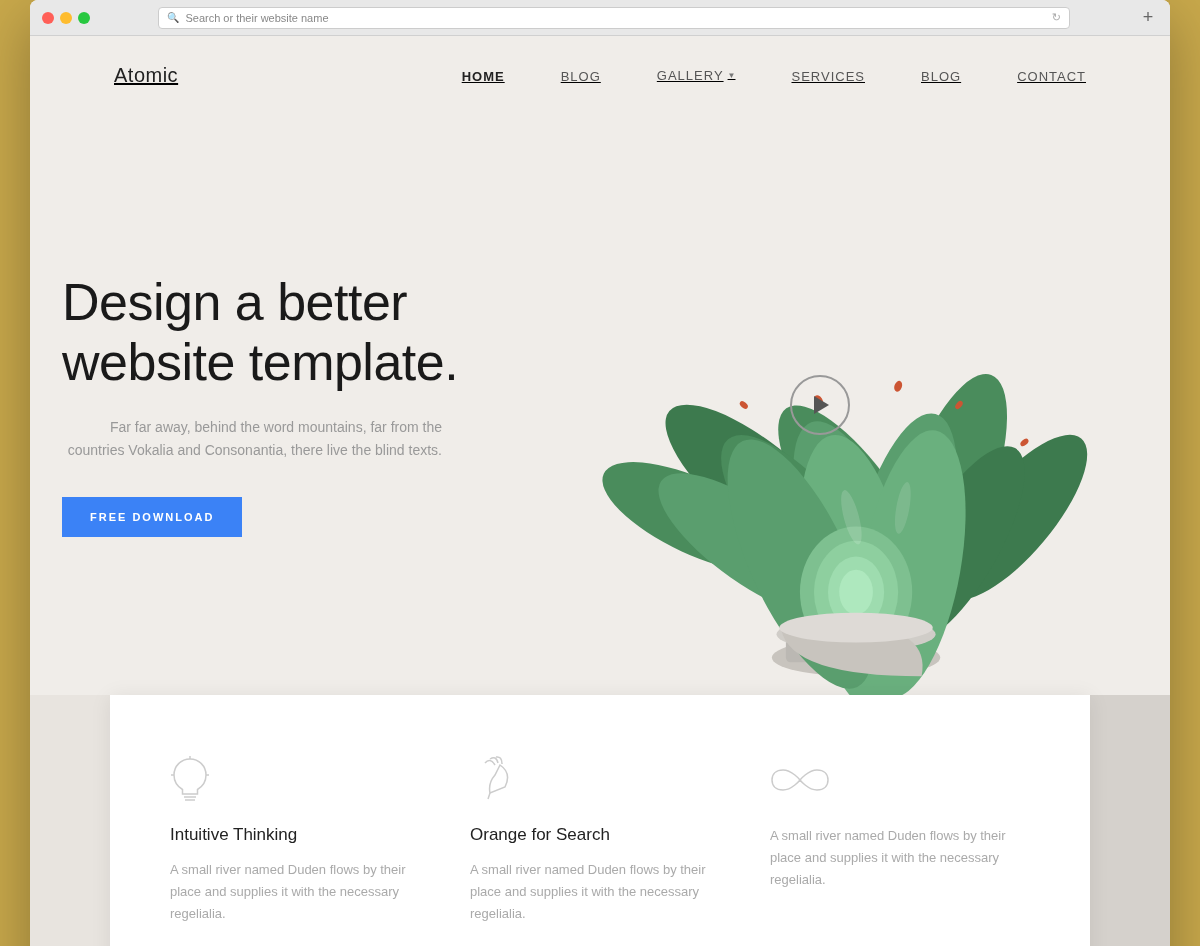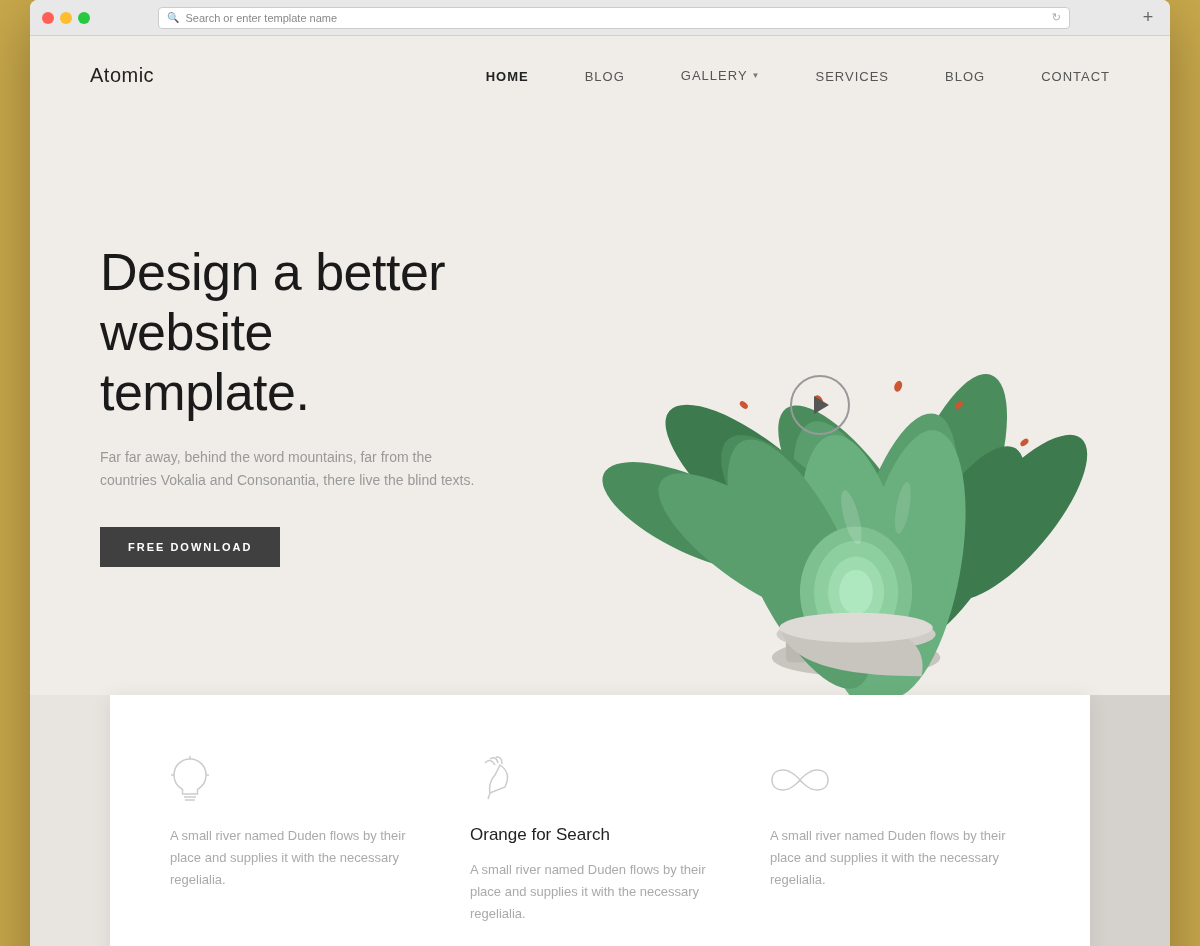--- a/index.html
+++ b/index.html
@@ -93,22 +93,23 @@
     .website {
       background: #f0ede9;
       overflow: hidden;
     }
 
     
     .nav {
       display: flex;
       justify-content: space-between;
       align-items: center;
-      padding: 28px 60px;
+      padding: 28px 84px;
       background: #f0ede9;
+      text-decoration: underline;
     }
 
     .nav-logo {
       font-size: 20px;
       font-weight: 400;
       color: #222;
       letter-spacing: 0.5px;
     }
 
     .nav-links {
@@ -146,44 +147,45 @@
     .hero {
       position: relative;
       min-height: 580px;
       display: flex;
       align-items: center;
       overflow: hidden;
       background: #f0ede9;
     }
 
     .hero-content {
-      padding: 60px 70px;
+      padding: 60px 32px;
       z-index: 2;
       max-width: 520px;
     }
 
     .hero-title {
       font-size: 52px;
       font-weight: 300;
       color: #1a1a1a;
       line-height: 1.15;
       margin-bottom: 24px;
       letter-spacing: -0.5px;
     }
 
     .hero-subtitle {
       font-size: 14px;
       color: #999;
       line-height: 1.6;
       margin-bottom: 36px;
       max-width: 380px;
+      text-align: right;
     }
 
     .hero-cta {
-      background: #404040;
+      background: #3b82f6;
       color: white;
       border: none;
       padding: 14px 28px;
       font-size: 11px;
       letter-spacing: 2px;
       font-weight: 600;
       cursor: pointer;
       text-transform: uppercase;
     }
 
@@ -282,21 +284,21 @@
 <div class="browser-frame">
 
   <div class="browser-chrome">
     <div class="traffic-lights">
       <div class="traffic-light tl-red"></div>
       <div class="traffic-light tl-yellow"></div>
       <div class="traffic-light tl-green"></div>
     </div>
     <div class="address-bar">
       <span class="search-icon-small">🔍</span>
-      <span class="address-bar-text">Search or enter template name</span>
+      <span class="address-bar-text">Search or their website name</span>
       <span class="refresh-icon" style="margin-left:auto;">↻</span>
     </div>
     <div class="browser-add">+</div>
   </div>
 
   <div class="website" style="position:relative;">
 
     <nav class="nav">
       <div class="nav-logo">Atomic</div>
       <ul class="nav-links">
@@ -390,20 +392,21 @@
           <div class="feature-icon icon-bulb">
             <svg width="40" height="50" viewBox="0 0 40 50">
               <path d="M20 4 C11 4 4 11 4 20 C4 26 7.5 31.5 12.5 34.5 L12.5 39 L27.5 39 L27.5 34.5 C32.5 31.5 36 26 36 20 C36 11 29 4 20 4 Z" stroke="#ccc" fill="none" stroke-width="1.5"></path>
               <line x1="14" y1="42" x2="26" y2="42" stroke="#ccc" stroke-width="1.5"></line>
               <line x1="15" y1="45" x2="25" y2="45" stroke="#ccc" stroke-width="1.5"></line>
               <line x1="20" y1="4" x2="20" y2="1" stroke="#ccc" stroke-width="1.5"></line>
               <line x1="36" y1="20" x2="39" y2="20" stroke="#ccc" stroke-width="1.5"></line>
               <line x1="4" y1="20" x2="1" y2="20" stroke="#ccc" stroke-width="1.5"></line>
             </svg>
           </div>
+          <h3 class="feature-title">Intuitive Thinking</h3>
           <p class="feature-desc">A small river named Duden flows by their place and supplies it with the necessary regelialia.</p>
         </div>
 
         <div class="feature-item">
           <div class="feature-icon icon-carrot">
             <svg width="50" height="50" viewBox="0 0 50 50">
 
               <path d="M30 10 Q42 18 35 32 L20 38 Q18 28 25 20 Z" stroke="#ccc" fill="none" stroke-width="1.5"></path>
 
               <path d="M25 10 Q20 2 15 8" stroke="#ccc" fill="none" stroke-width="1.5"></path>

